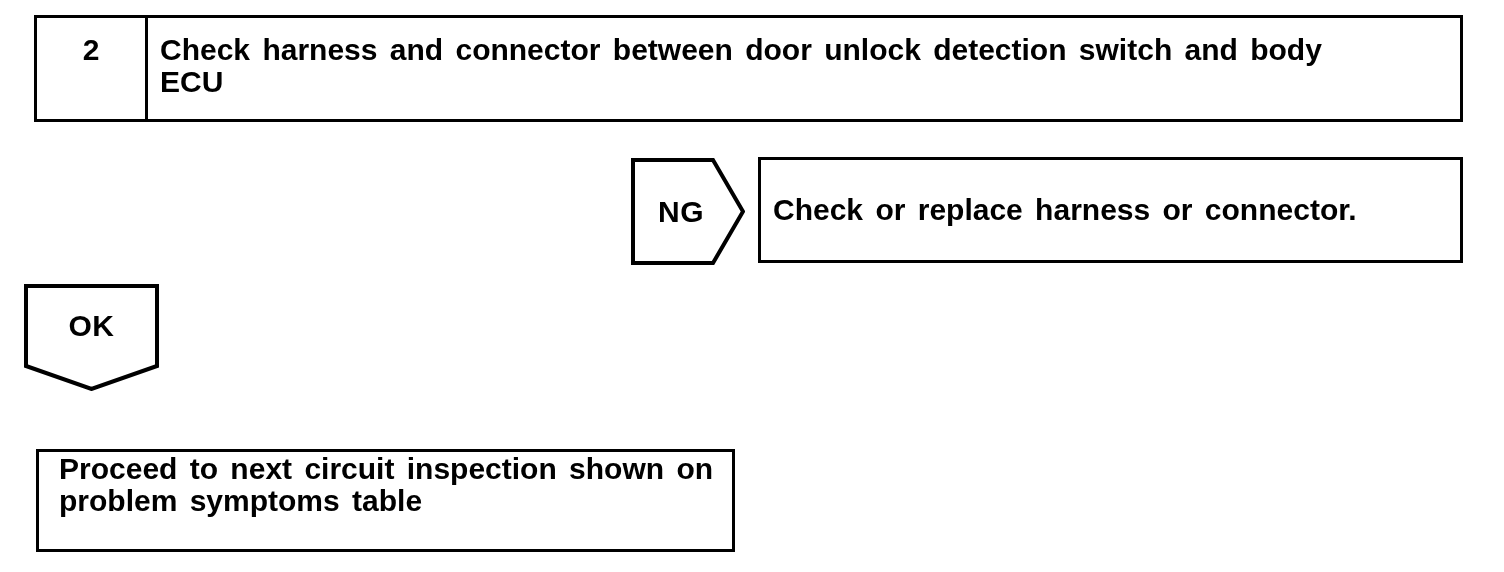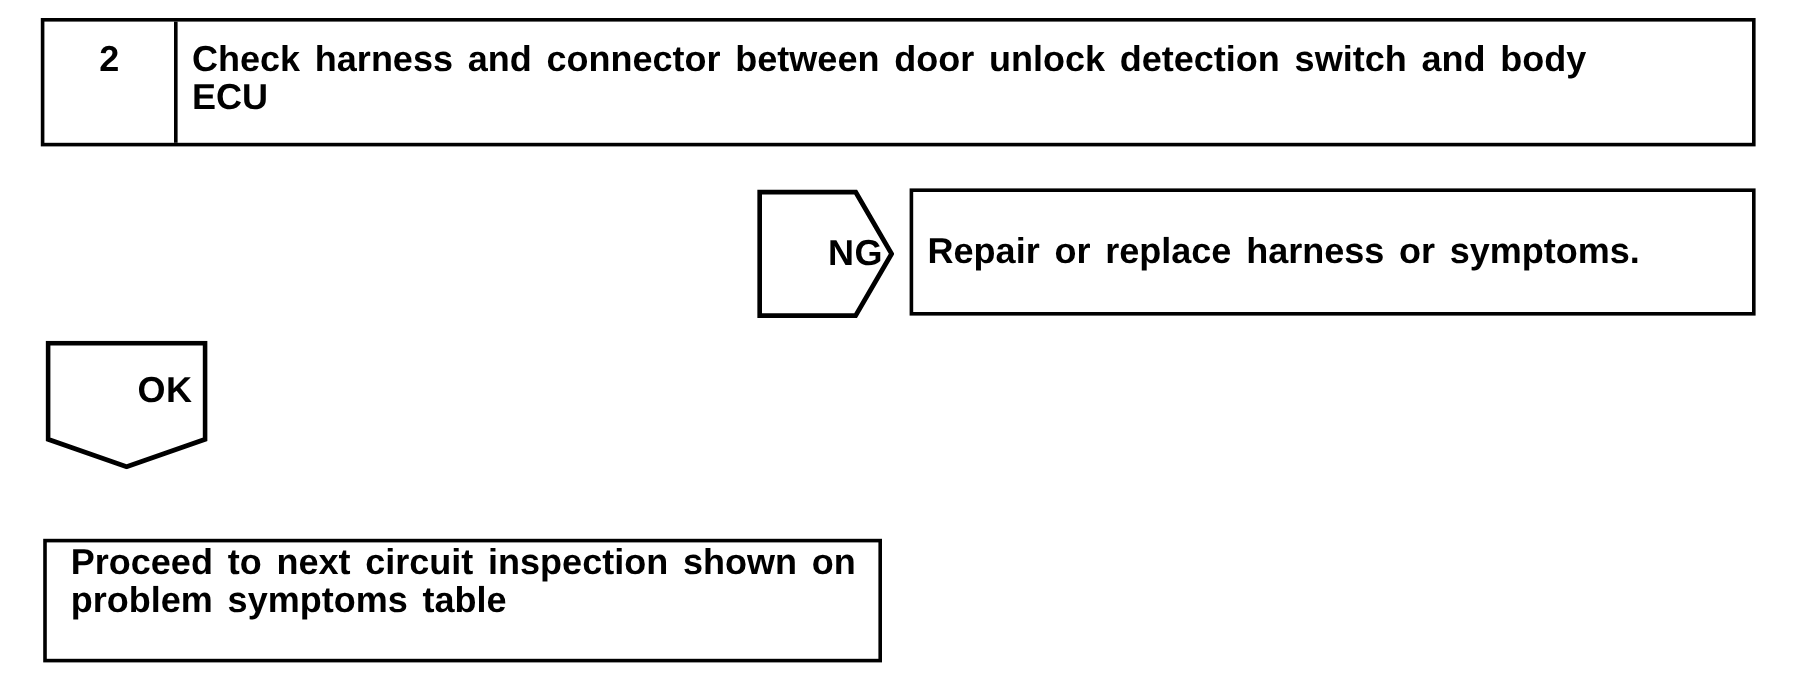--- a/index.html
+++ b/index.html
@@ -54,41 +54,40 @@
   
   .ng-shape {
     position: absolute;
     left: 631px;
     top: 158px;
     width: 114px;
     height: 107px;
   }
   .ok-shape {
     position: absolute;
-    left: 38px;
+    left: 24px;
     top: 284px;
     width: 135px;
     height: 107px;
   }
   .shape-svg {
     position: absolute;
     left: 0;
     top: 0;
     display: block;
   }
   .shape-label {
     position: absolute;
     left: 0;
     top: 0;
     width: 100%;
     display: flex;
     justify-content: center;
     align-items: center;
     letter-spacing: 0.5px;
-    margin-left: 32px;
   }
   .ng-shape .shape-label { height: 107px; padding-right: 14px; box-sizing: border-box; }
   .ok-shape .shape-label { height: 84px; }
   .repair-box {
     left: 758px;
     top: 157px;
     width: 705px;
     height: 106px;
     display: flex;
     align-items: center;
@@ -117,21 +116,21 @@
   </div>
 
   <div class="ng-shape">
     <svg class="shape-svg" width="114" height="107" viewBox="0 0 114 107">
       <polygon points="2,2 82,2 112,53.5 82,105 2,105" fill="#ffffff" stroke-width="4" stroke-linejoin="miter" stroke="#000000"></polygon>
     </svg>
     <span class="shape-label">NG</span>
   </div>
 
   <div class="box repair-box">
-    <span>Repair or replace harness or symptoms.</span>
+    <span>Check or replace harness or connector.</span>
   </div>
 
   <div class="ok-shape">
     <svg class="shape-svg" width="135" height="107" viewBox="0 0 135 107">
       <polygon points="2,2 133,2 133,82 67.5,105 2,82" fill="#ffffff" stroke-width="4" stroke-linejoin="miter" stroke="#000000"></polygon>
     </svg>
     <span class="shape-label">OK</span>
   </div>
 
   <div class="box proceed-box">Proceed to next circuit inspection shown on

